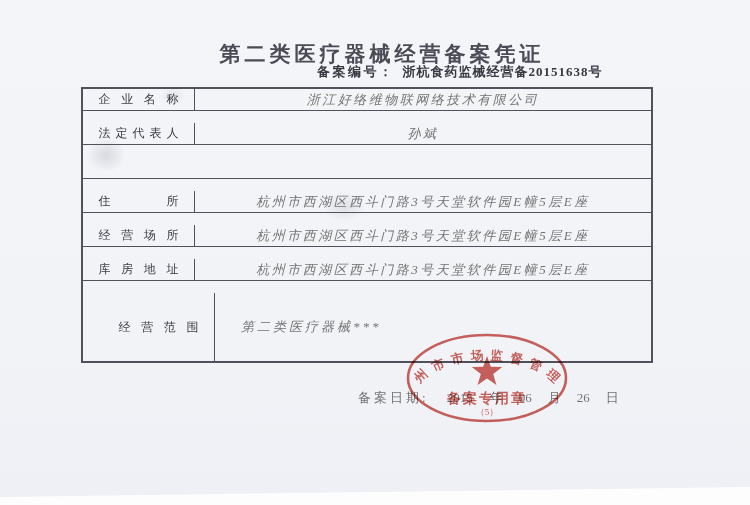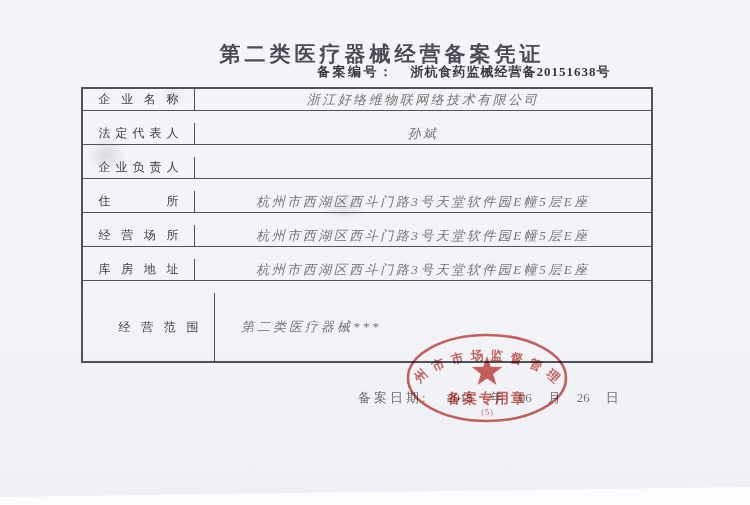--- a/index.html
+++ b/index.html
@@ -25,21 +25,21 @@
   .title {
     position: absolute; left: 0; top: 40px; width: 740px;
     text-align: center; font-size: 21px; font-weight: 600;
     letter-spacing: 4px; color: #4b4b56; padding-left: 24px;
   }
   .subtitle {
     position: absolute; left: 317px; top: 63px;
     font-size: 13px; font-weight: 700; color: #383842;
   }
   .subtitle .lab { letter-spacing: 2.5px; }
-  .subtitle .val { letter-spacing: 1px; margin-left: 16px; }
+  .subtitle .val { letter-spacing: 1px; margin-left: 8px; }
 
   .cert-table {
     position: absolute; left: 81px; top: 87px; width: 572px; height: 276px;
     border: 2px solid #51515b; display: flex; flex-direction: column; gap: 12px;
   }
   .trow { display: flex; flex: 0 0 22px; border-bottom: 1.5px solid #51515b; }
   .trow:last-child { border-bottom: none; flex: 1 1 auto; padding-left: 20px; }
   .tlabel {
     flex: 0 0 112px; border-right: 1.5px solid #51515b;
     display: flex; align-items: center; justify-content: center;
@@ -96,23 +96,20 @@
         </div>
       <div class="tvalue">浙江好络维物联网络技术有限公司</div>
     </div>
     <div class="trow">
       <div class="tlabel">
           <span>法定代表人</span>
         </div>
       <div class="tvalue">孙斌</div>
     </div>
     <div class="trow">
-      <div class="tlabel">
-          <span>企业负责人</span>
-        </div>
     </div>
     <div class="trow">
       <div class="tlabel">
           <span>住所</span>
         </div>
       <div class="tvalue">杭州市西湖区西斗门路3号天堂软件园E幢5层E座</div>
     </div>
     <div class="trow">
       <div class="tlabel">
           <span>经营场所</span>

